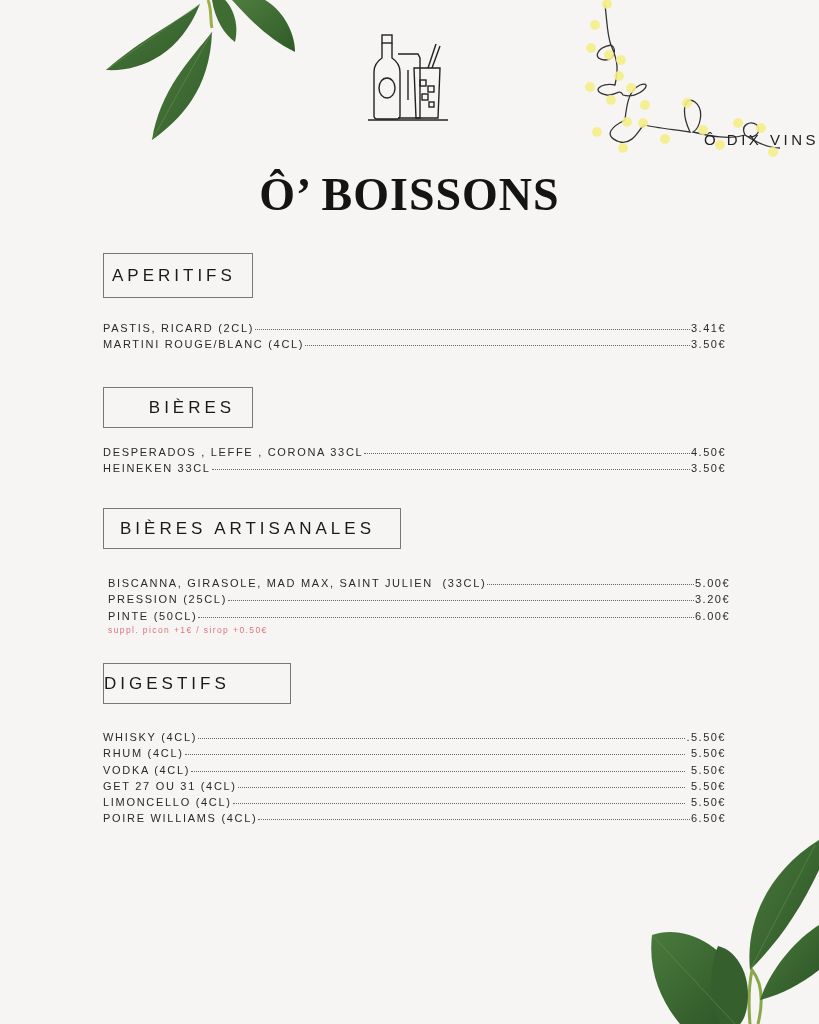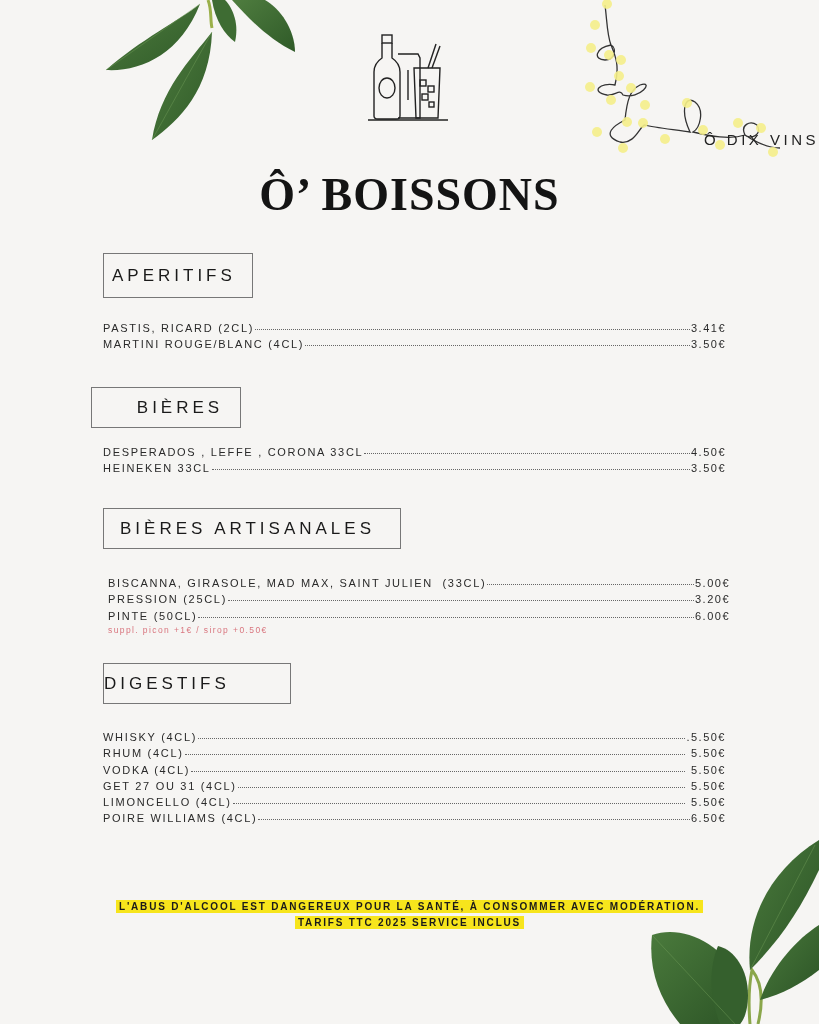--- a/index.html
+++ b/index.html
@@ -132,21 +132,21 @@
       <span class="dots"></span>
       <span class="price">3.41€</span>
     </div>
     <div class="item">
       <span class="name">MARTINI ROUGE/BLANC (4CL) </span>
       <span class="dots"></span>
       <span class="price">3.50€</span>
     </div>
   </div>
 
-  <div class="section-box" style="left:91px; top:387px; width:150px; height:41px; justify-content:center;padding-left:28px;">
+  <div class="section-box" style="left:103px; top:387px; width:150px; height:41px; justify-content:center;padding-left:28px;">
     <span>BIÈRES</span>
   </div>
   <div class="items" style="left:103px; top:444px; width:623px;">
     <div class="item">
       <span class="name">DESPERADOS , LEFFE , CORONA 33CL</span>
       <span class="dots"></span>
       <span class="price">4.50€</span>
     </div>
     <div class="item">
       <span class="name">HEINEKEN 33CL</span>
@@ -206,24 +206,20 @@
       <span class="dots"></span>
       <span class="price" style="white-space:pre;"> 5.50€</span>
     </div>
     <div class="item">
       <span class="name">POIRE WILLIAMS (4CL)</span>
       <span class="dots"></span>
       <span class="price" style="white-space:pre;">6.50€</span>
     </div>
   </div>
 
-  <div class="warning">
-    <div><span>L'ABUS D'ALCOOL EST DANGEREUX POUR LA SANTÉ, À CONSOMMER AVEC MODÉRATION.</span></div>
-    <div><span>TARIFS TTC 2025 SERVICE INCLUS</span></div>
-  </div>
 
   <svg class="deco leaves-bottom" viewBox="0 0 179 194">
     <defs>
       <linearGradient id="lg2" x1="0" y1="0" x2="1" y2="1">
         <stop offset="0" stop-color="#4a7a3c"></stop>
           <stop offset="1" stop-color="#2c5426"></stop>
       </linearGradient>
     </defs>
     <path d="M110 194 C108 170 110 150 112 140 C120 150 125 165 118 194" stroke="#8aa64a" stroke-width="3" fill="none"></path>
     <path d="M110 140 C105 90 130 40 179 10 L179 40 C160 80 140 110 110 140Z" fill="url(#lg2)"></path>

